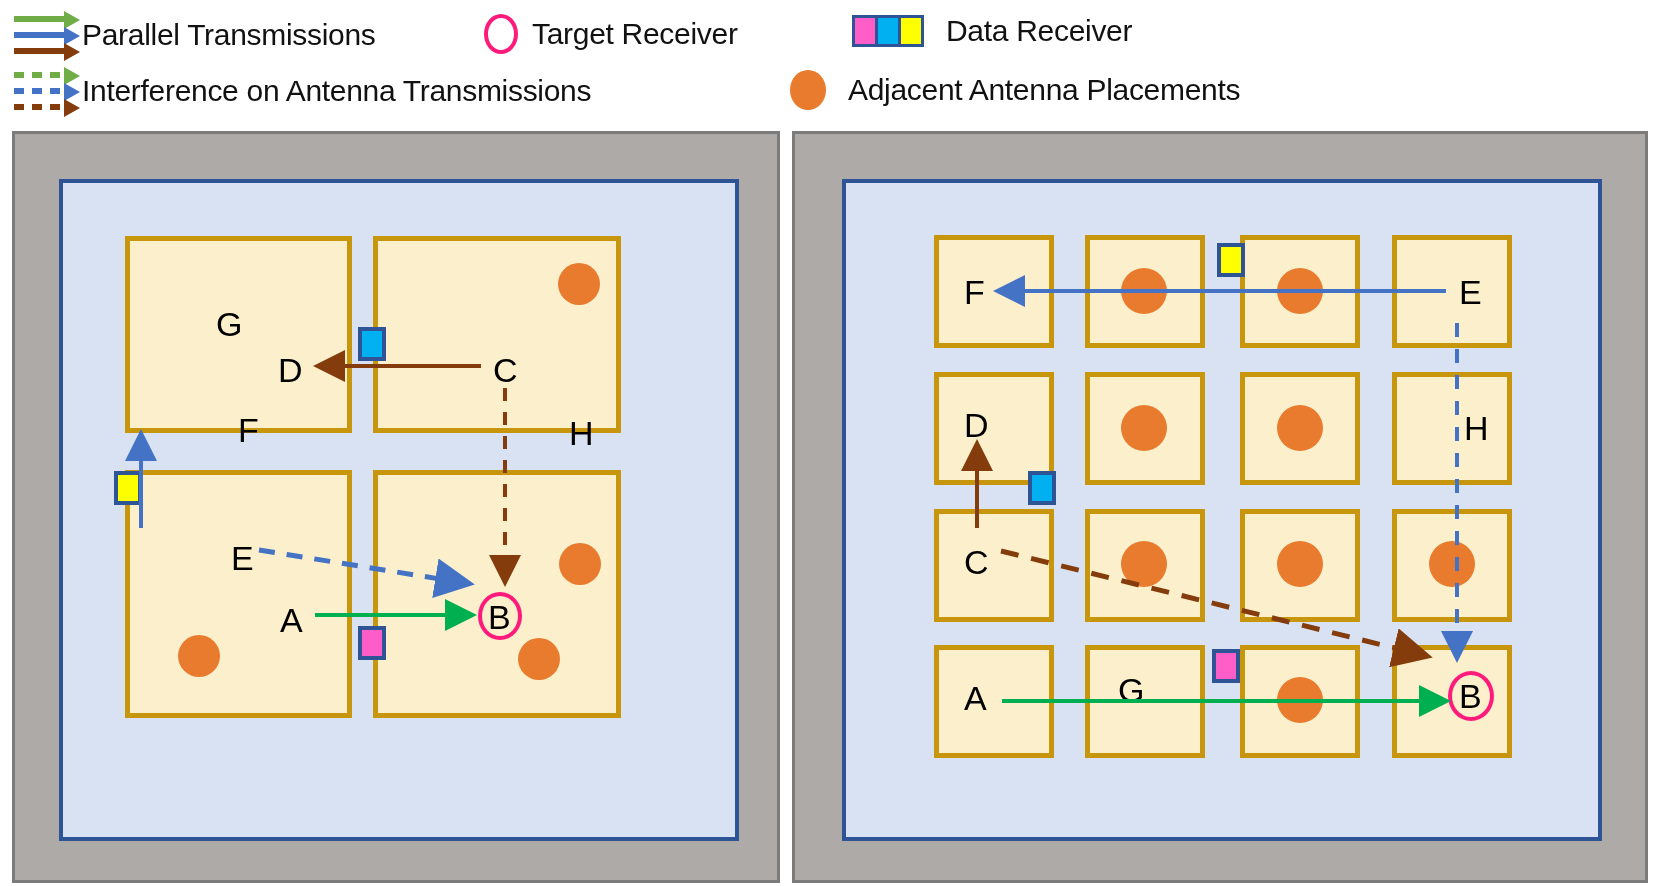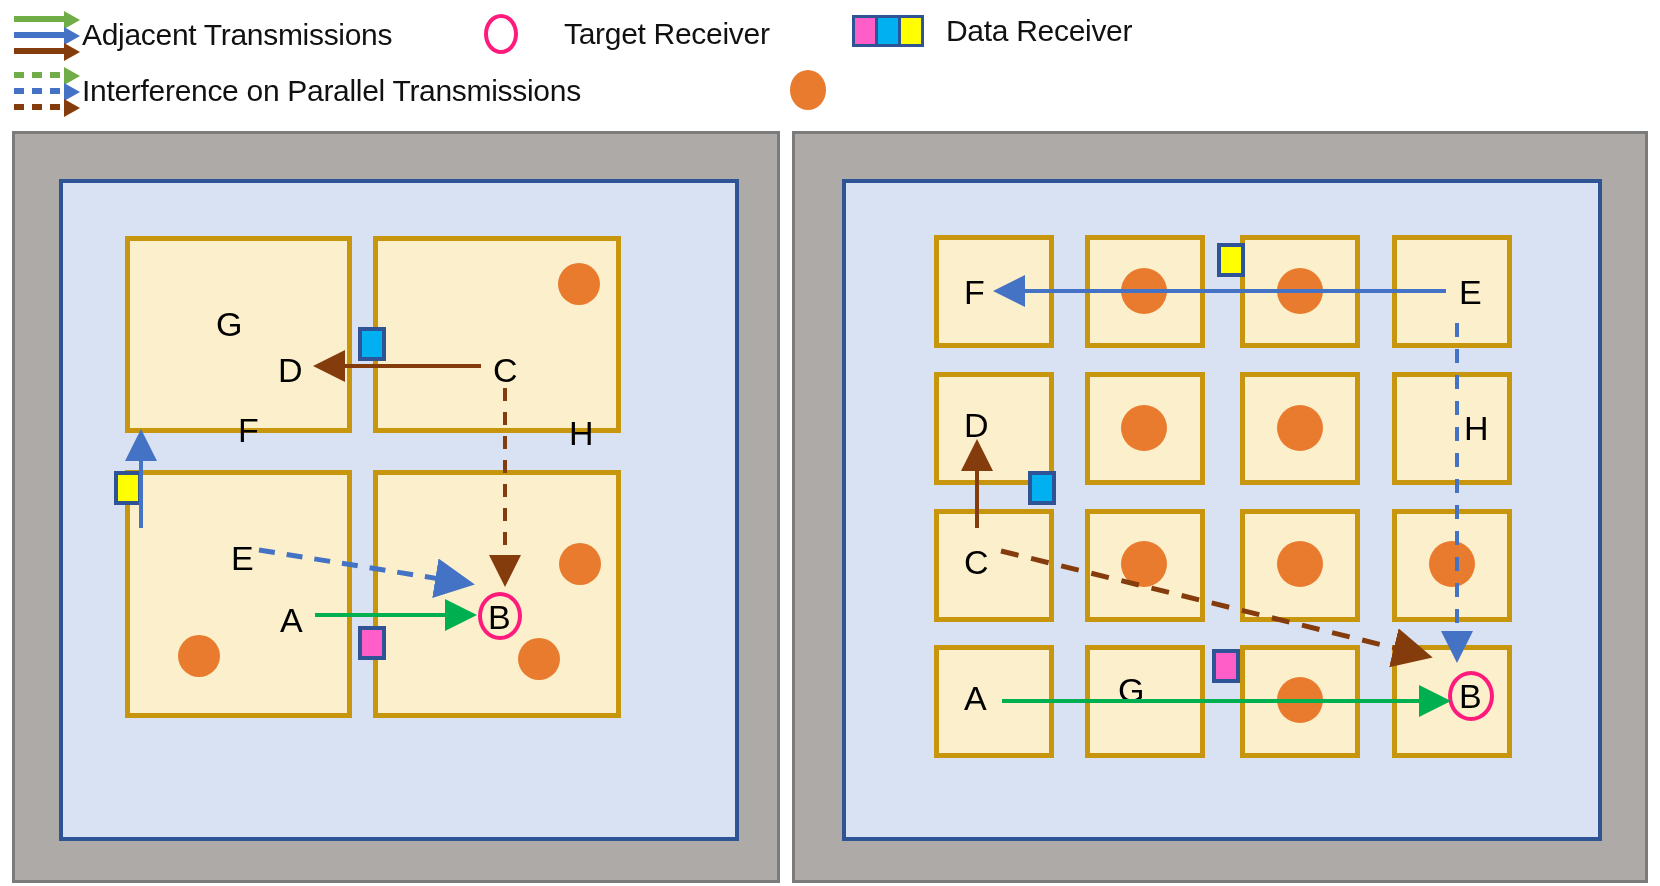--- a/index.html
+++ b/index.html
@@ -51,24 +51,24 @@
 
     <div class="lg-row" style="left:14px;top:6px;">
       <span class="arrowstack">
         <span class="ln" style="top:10px;background:#70AD47;"></span>
         <span class="hd" style="left:50px;top:5px;border-left:16px solid #70AD47;"></span>
         <span class="ln" style="top:26px;background:#4472C4;"></span>
         <span class="hd" style="left:50px;top:21px;border-left:16px solid #4472C4;"></span>
         <span class="ln" style="top:42px;background:#843C0C;"></span>
         <span class="hd" style="left:50px;top:37px;border-left:16px solid #843C0C;"></span>
       </span>
-      <span class="lg-text">Adjacent Transmissions</span>
-    </div>
-
-    <div class="lg-row" style="left:484px;top:14px;gap:32px;">
+      <span class="lg-text">Parallel Transmissions</span>
+    </div>
+
+    <div class="lg-row" style="left:484px;top:14px;">
       <span class="lg-circle-open"></span>
       <span class="lg-text" style="margin-left:14px;">Target Receiver</span>
     </div>
 
     <div class="lg-row" style="left:852px;top:14px;">
       <span class="lg-packets">
         <i style="background:#FF5EC8"></i>
           <i style="background:#00B0F0"></i>
           <i style="background:#FFFF00"></i>
       </span>
@@ -77,25 +77,26 @@
 
     <div class="lg-row" style="left:14px;top:68px;">
       <span class="arrowstack" style="height:46px;">
         <span class="ln d" style="top:4px;color:#70AD47;"></span>
         <span class="hd" style="left:50px;top:-1px;border-left:16px solid #70AD47;"></span>
         <span class="ln d" style="top:20px;color:#4472C4;"></span>
         <span class="hd" style="left:50px;top:15px;border-left:16px solid #4472C4;"></span>
         <span class="ln d" style="top:36px;color:#843C0C;"></span>
         <span class="hd" style="left:50px;top:31px;border-left:16px solid #843C0C;"></span>
       </span>
-      <span class="lg-text">Interference on Parallel Transmissions</span>
+      <span class="lg-text">Interference on Antenna Transmissions</span>
     </div>
 
     <div class="lg-row" style="left:790px;top:70px;">
       <span class="lg-dot"></span>
+      <span class="lg-text" style="margin-left:22px;">Adjacent Antenna Placements</span>
     </div>
   </div>
 
   <div class="grayframe" style="left:12px;top:131px;width:768px;height:752px;">
     <div class="blueframe" style="left:44px;top:45px;width:680px;height:662px;">
 
       <div class="cell" style="left:62px;top:53px;width:227px;height:197px;"></div>
       <div class="cell" style="left:310px;top:53px;width:248px;height:197px;"></div>
       <div class="cell" style="left:62px;top:287px;width:227px;height:248px;"></div>
       <div class="cell" style="left:310px;top:287px;width:248px;height:248px;"></div>

